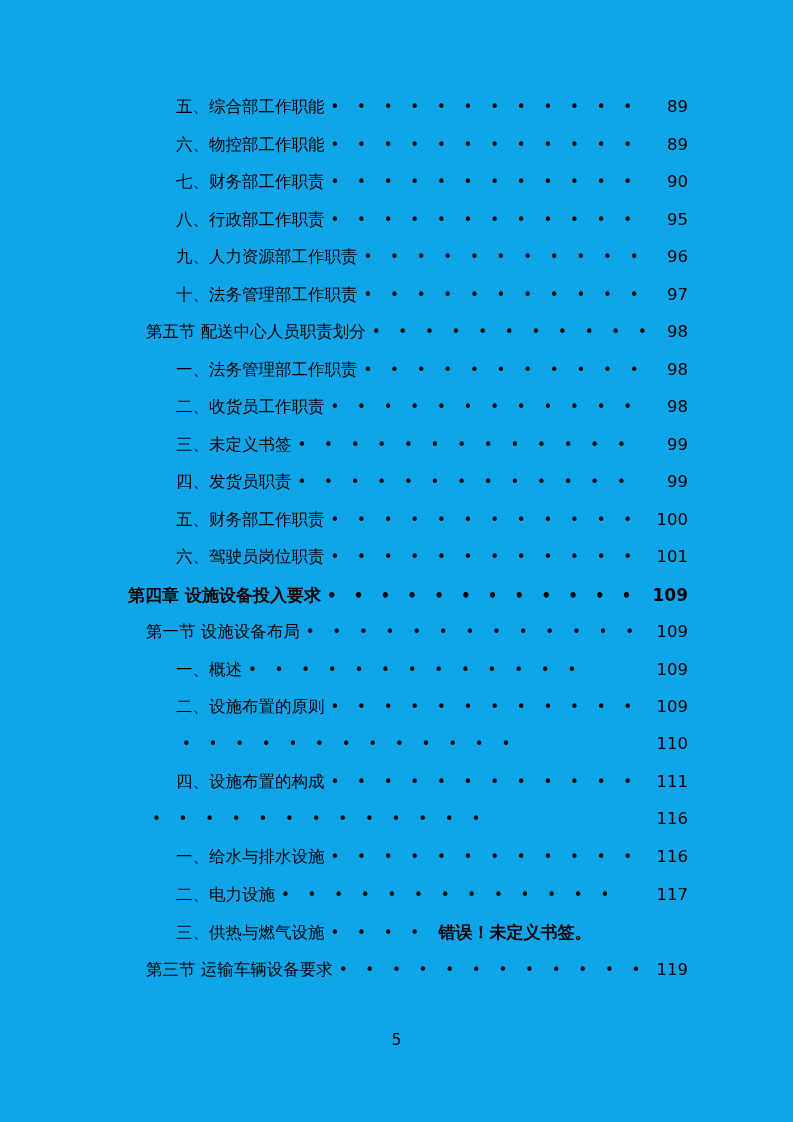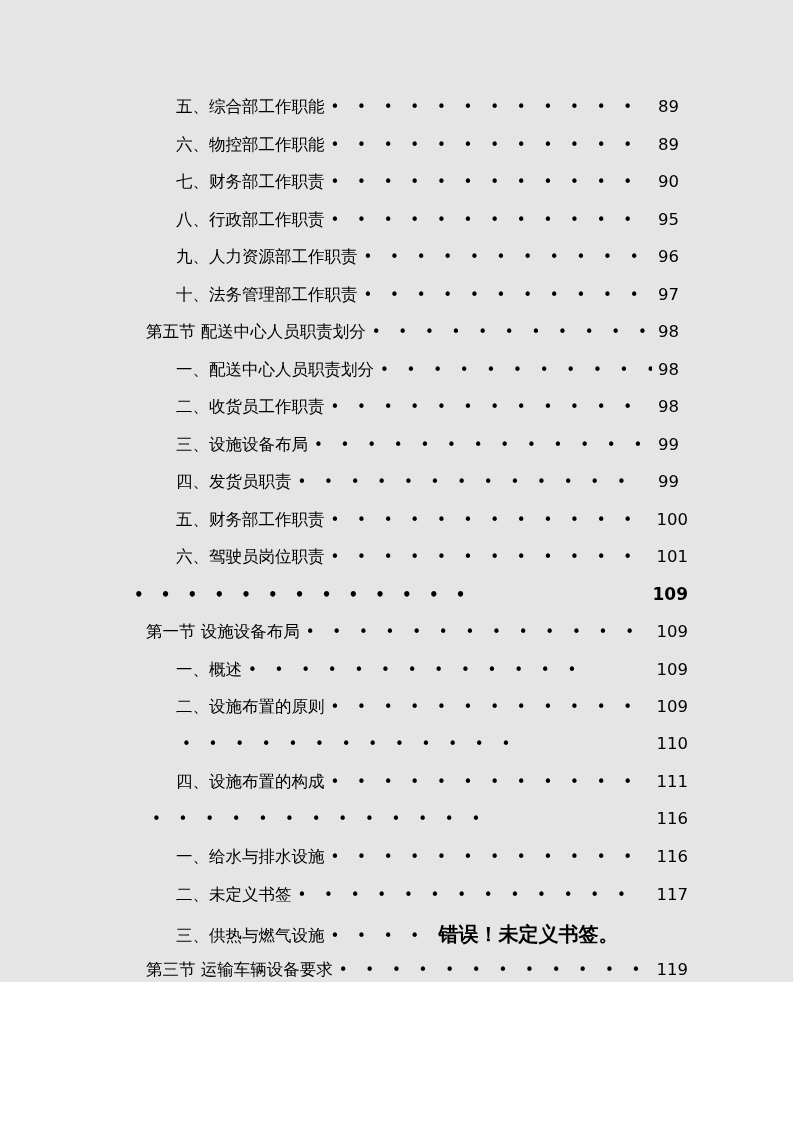--- a/index.html
+++ b/index.html
@@ -3,22 +3,22 @@
 <meta charset="utf-8">
 <style>
   html, body {
     margin: 0;
     padding: 0;
     background: #ffffff;
   }
   .page {
     position: relative;
     width: 793px;
-    height: 982px;
-    background: #e5e5e5;
+    height: 1122px;
+    background: #0ea5e9;
     font-family: "DejaVu Sans", sans-serif;
     color: #000000;
     overflow: hidden;
   }
   .toc {
     position: absolute;
     left: 128px;
     top: 96px;
     width: 560px;
   }
@@ -37,32 +37,33 @@
     overflow: hidden;
     margin: 0 6px;
     letter-spacing: 6.5px;
     font-size: 15px;
     line-height: 1;
     color: #000;
     white-space: nowrap;
   }
   .toc-entry .page-no {
     flex: 0 0 auto;
+    text-align: right;
     min-width: 30px;
   }
   
   .lvl-chapter { padding-left: 0px; font-weight: bold; font-size: 17px; }
   .lvl-section { padding-left: 18px; }
   .lvl-item    { padding-left: 48px; }
 
   .lvl-chapter .leader { letter-spacing: 6px; }
 
   .bookmark-error {
     font-weight: bold;
-    font-size: 20px;
+    font-size: 17px;
     flex: 0 0 auto;
     padding-left: 2px;
   }
   .toc-entry.err .leader {
     flex: 0 0 auto;
     width: 96px;
     margin-right: 10px;
   }
   .toc-entry.err .spacer {
     flex: 1 1 auto;
@@ -113,50 +114,51 @@
         <span class="label">十、法务管理部工作职责</span>
         <span class="leader">• • • • • • • • • • • • •</span>
         <span class="page-no">97</span>
       </div>
       <div class="toc-entry lvl-section">
         <span class="label">第五节 配送中心人员职责划分</span>
         <span class="leader">• • • • • • • • • • • • •</span>
         <span class="page-no">98</span>
       </div>
       <div class="toc-entry lvl-item">
-        <span class="label">一、配送中心人员职责划分</span>
+        <span class="label">一、法务管理部工作职责</span>
         <span class="leader">• • • • • • • • • • • • •</span>
         <span class="page-no">98</span>
       </div>
       <div class="toc-entry lvl-item">
         <span class="label">二、收货员工作职责</span>
         <span class="leader">• • • • • • • • • • • • •</span>
         <span class="page-no">98</span>
       </div>
       <div class="toc-entry lvl-item">
-        <span class="label">三、设施设备布局</span>
+        <span class="label">三、未定义书签</span>
         <span class="leader">• • • • • • • • • • • • •</span>
         <span class="page-no">99</span>
       </div>
       <div class="toc-entry lvl-item">
         <span class="label">四、发货员职责</span>
         <span class="leader">• • • • • • • • • • • • •</span>
         <span class="page-no">99</span>
       </div>
       <div class="toc-entry lvl-item">
         <span class="label">五、财务部工作职责</span>
         <span class="leader">• • • • • • • • • • • • •</span>
         <span class="page-no">100</span>
       </div>
       <div class="toc-entry lvl-item">
         <span class="label">六、驾驶员岗位职责</span>
         <span class="leader">• • • • • • • • • • • • •</span>
         <span class="page-no">101</span>
       </div>
       <div class="toc-entry lvl-chapter">
+        <span class="label">第四章  设施设备投入要求</span>
         <span class="leader">• • • • • • • • • • • • •</span>
         <span class="page-no">109</span>
       </div>
       <div class="toc-entry lvl-section">
         <span class="label">第一节 设施设备布局</span>
         <span class="leader">• • • • • • • • • • • • •</span>
         <span class="page-no">109</span>
       </div>
       <div class="toc-entry lvl-item">
         <span class="label">一、概述</span>
@@ -180,21 +182,21 @@
       <div class="toc-entry lvl-section">
         <span class="leader">• • • • • • • • • • • • •</span>
         <span class="page-no">116</span>
       </div>
       <div class="toc-entry lvl-item">
         <span class="label">一、给水与排水设施</span>
         <span class="leader">• • • • • • • • • • • • •</span>
         <span class="page-no">116</span>
       </div>
       <div class="toc-entry lvl-item">
-        <span class="label">二、未定义书签</span>
+        <span class="label">二、电力设施</span>
         <span class="leader">• • • • • • • • • • • • •</span>
         <span class="page-no">117</span>
       </div>
       <div class="toc-entry lvl-item err">
         <span class="label">三、供热与燃气设施</span>
         <span class="leader">• • • • • • • • • • • • •</span>
         <span class="bookmark-error">错误！未定义书签。</span>
         <span class="spacer"></span>
       </div>
       <div class="toc-entry lvl-section">

